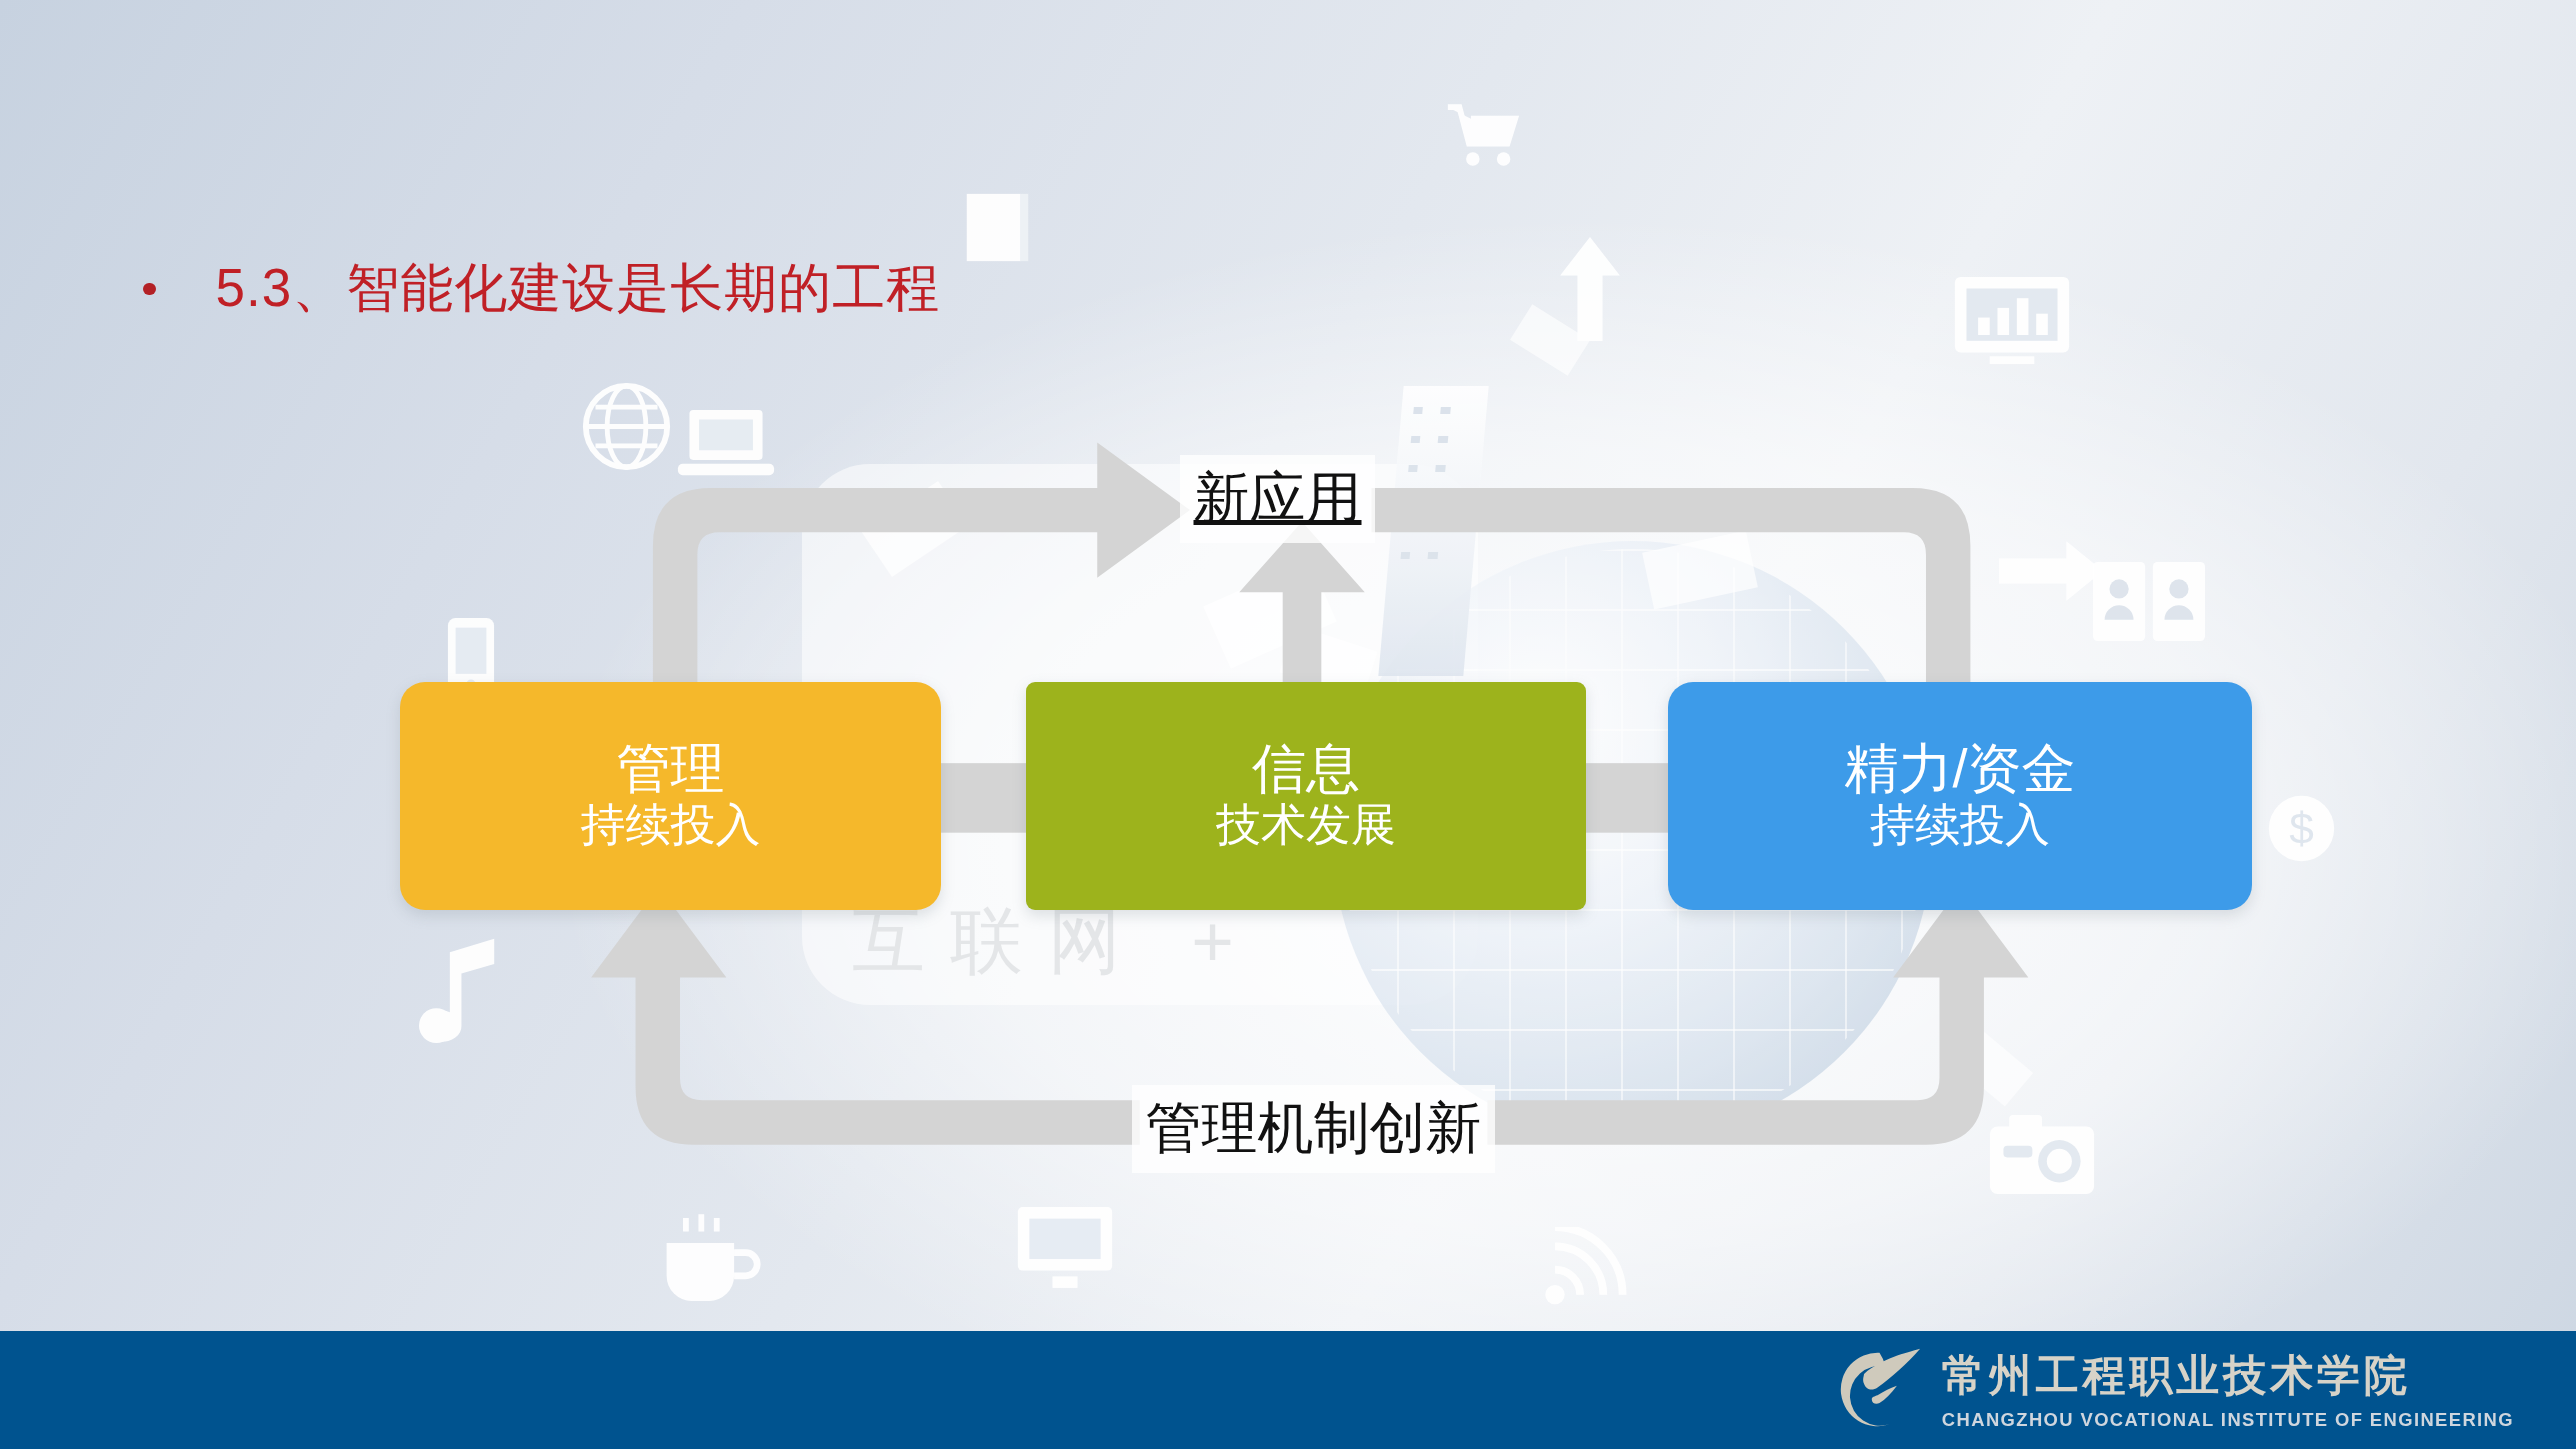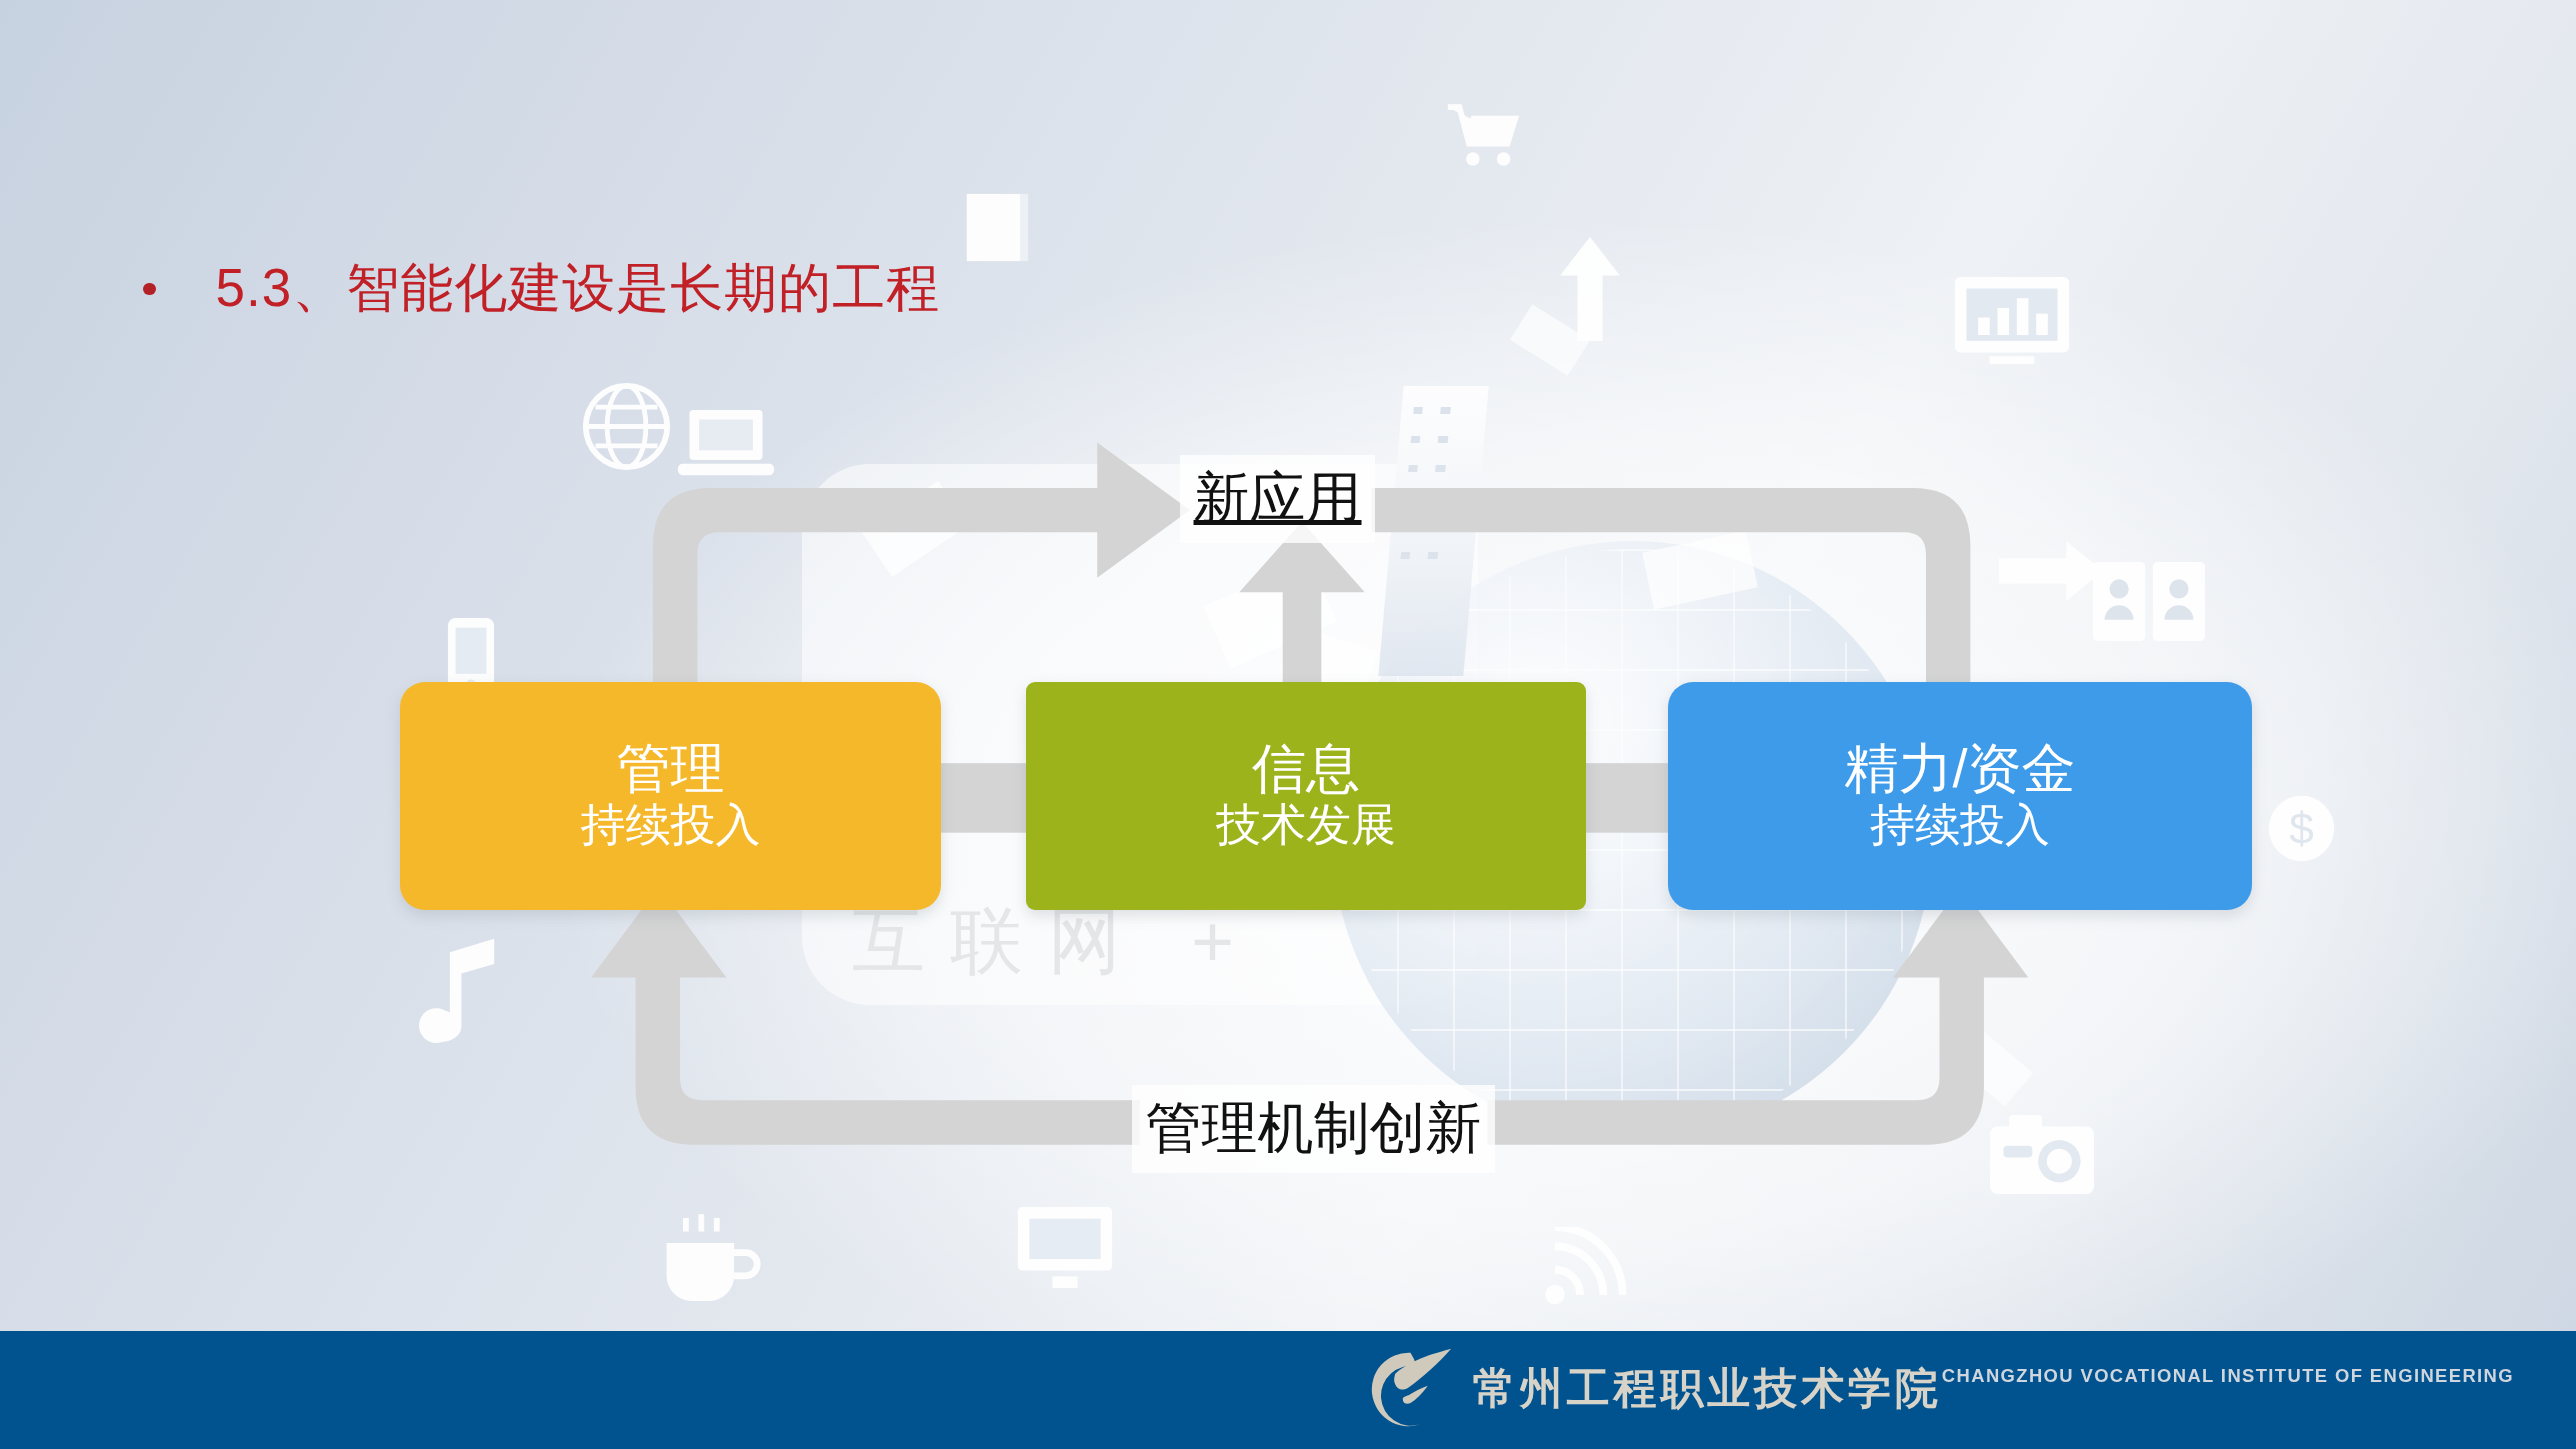--- a/index.html
+++ b/index.html
@@ -91,21 +91,21 @@
     position:absolute;background:rgba(255,255,255,.78);
     color:#111;font-size:56px;padding:5.8px 13.5px;white-space:nowrap;
   }
   #label-newapp{left:1180px;top:455px;text-decoration:underline;}
   #label-mech{left:1132px;top:1085px;}
 
   
   #footer{position:absolute;left:0;top:1331px;width:2576px;height:119px;background:#00538f;}
   .logo-wrap{position:absolute;right:62px;top:13.5px;display:flex;align-items:center;}
   .logo-mark{width:89px;height:89px;margin-right:17.4px;position:relative;}
-  .logo-txt{display:flex;flex-direction:row;justify-content:center;}
+  .logo-txt{display:flex;flex-direction:column;justify-content:center;}
   .logo-cn{font-size:43px;color:#d7d3c8;letter-spacing:3.9px;font-weight:bold;white-space:nowrap;
            font-family:"DejaVu Serif","Liberation Serif",serif;}
   .logo-en{font-size:18.4px;color:#cfd6de;letter-spacing:1.4px;white-space:nowrap;margin-top:4.8px;font-weight:bold;}
 </style>
 </head>
 <body>
 
 <div id="slide">
 
   <div class="bg-layer">

